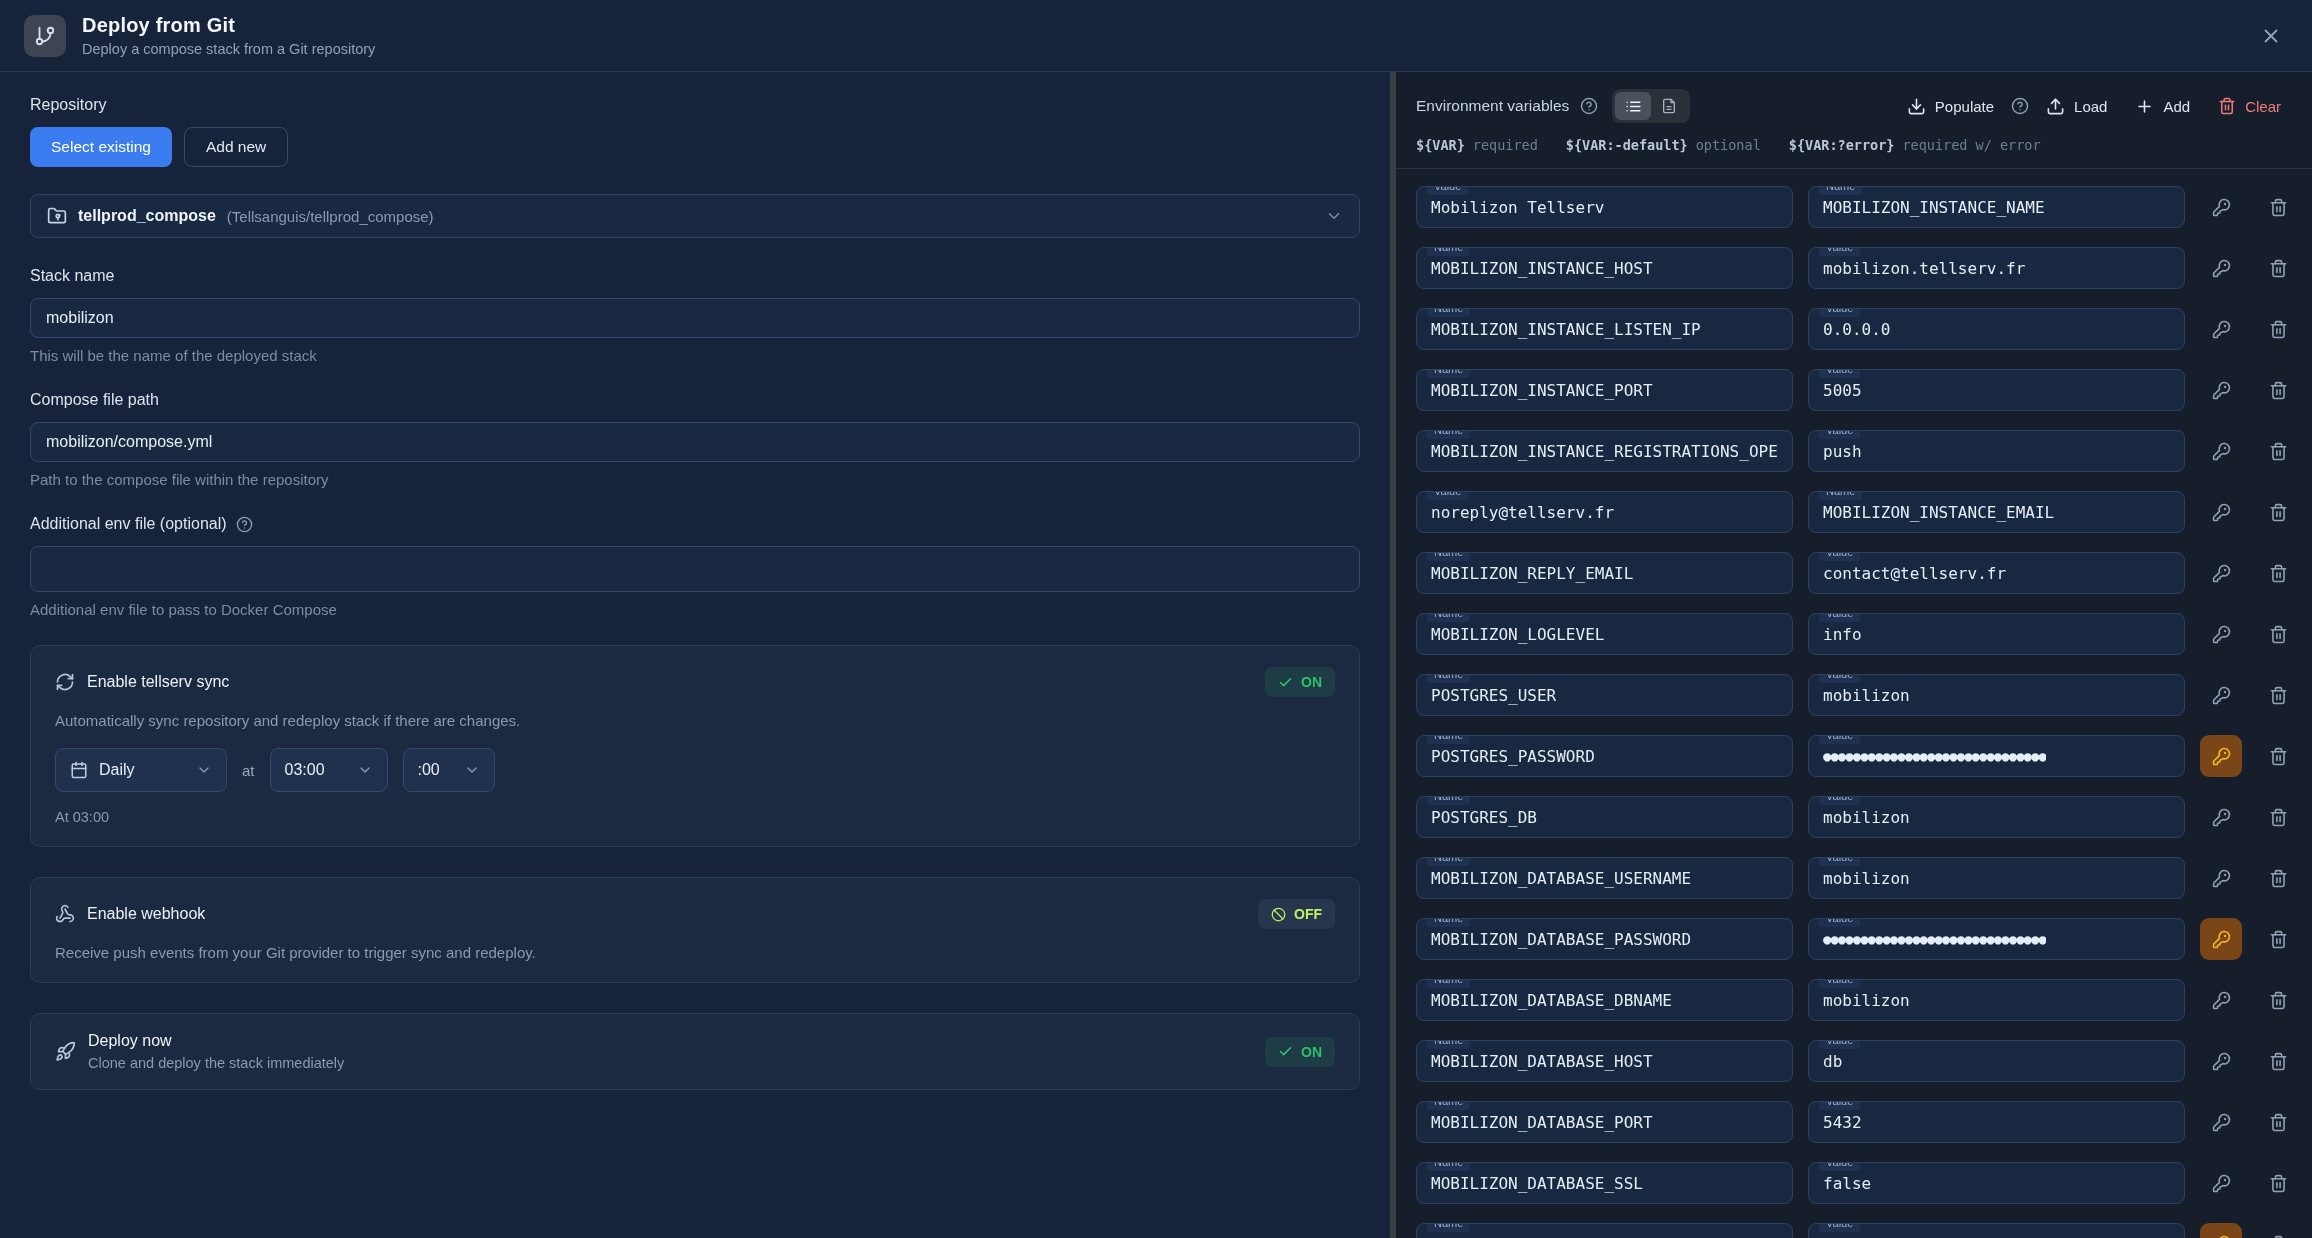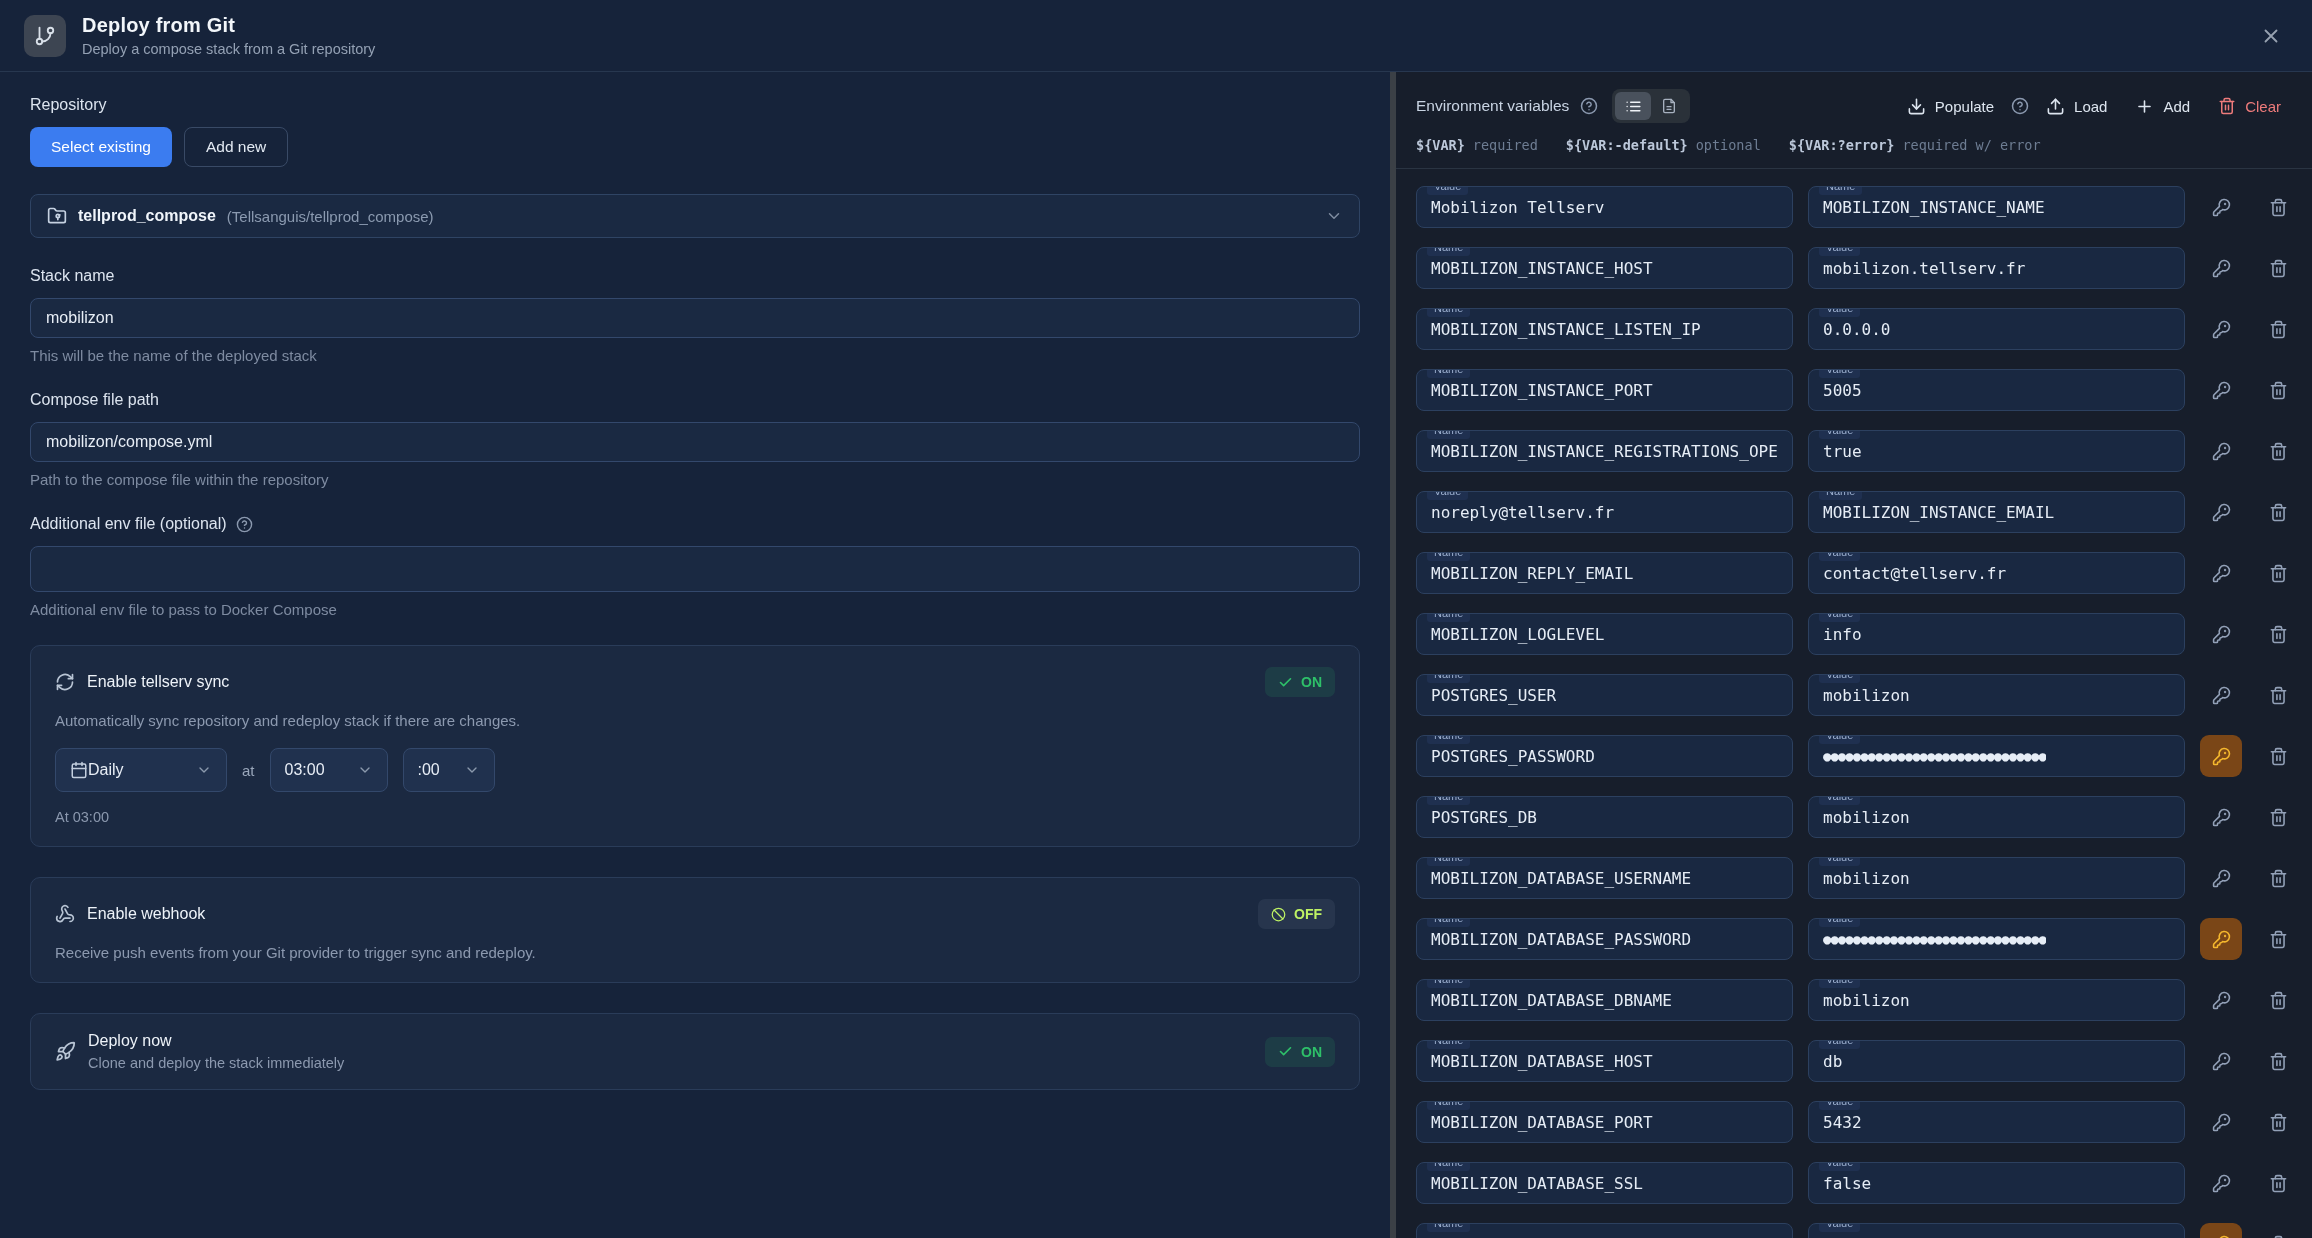--- a/index.html
+++ b/index.html
@@ -44,21 +44,21 @@
 
   .card{background:var(--card-bg);border:1px solid var(--card-border);border-radius:10px;padding:21px 24px;margin-top:30px;}
   .card-top{display:flex;align-items:center;gap:12px;}
   .card-title{font-size:16px;color:#eef3f9;font-weight:500;}
   .card-icon{color:#b8c4d4;}
   .card-desc{font-size:15px;color:#8c99af;margin-top:15px;}
   .badge{margin-left:auto;display:inline-flex;align-items:center;gap:8px;padding:7px 13px;border-radius:7px;font-size:14px;font-weight:700;}
   .badge.on{color:var(--green);background:rgba(46,192,105,.13);}
   .badge.off{color:#bef264;background:rgba(151,164,184,.10);font-weight:700;}
   .sched-ctl{display:flex;align-items:center;gap:15px;margin-top:19px;}
-  .sel{height:44px;background:#20314e;border:1px solid #33486b;border-radius:8px;display:flex;align-items:center;padding:0 14px;font-size:16px;color:#e8eef6;cursor:pointer;}
+  .sel{height:44px;background:#20314e;border:1px solid #33486b;border-radius:8px;display:flex;align-items:center;gap:11px;padding:0 14px;font-size:16px;color:#e8eef6;cursor:pointer;}
   .sel .chev{color:#8b99ad;margin-left:auto;}
   .sel.freq{width:172px;}
   .sel.hour{width:118px;}
   .sel.min{width:92px;}
   .at-txt{font-size:15px;color:#9aa7bb;}
   .summary{font-size:14.5px;color:#8b98ae;margin-top:17px;}
   .dn-texts{display:flex;flex-direction:column;gap:5px;}
   .dn-sub{font-size:14.5px;color:#8c99af;}
 
   
@@ -432,21 +432,21 @@
           </button>
         </div>
 
         <div class="row">
           <div class="fld">
             <span class="chip">Name</span>
             <span class="fld-text">MOBILIZON_INSTANCE_REGISTRATIONS_OPEN</span>
           </div>
           <div class="fld">
             <span class="chip">Value</span>
-            <span class="fld-text">true</span>
+            <span class="fld-text">push</span>
           </div>
           <button class="iconbtn key">
             <svg width="19" height="19" viewBox="0 0 24 24" fill="none" stroke="currentColor" stroke-width="2" stroke-linecap="round" stroke-linejoin="round">
                 <path d="M2.586 17.414A2 2 0 0 0 2 18.828V21a1 1 0 0 0 1 1h3a1 1 0 0 0 1-1v-1a1 1 0 0 1 1-1h1a1 1 0 0 0 1-1v-1a1 1 0 0 1 1-1h.172a2 2 0 0 0 1.414-.586l.814-.814a6.5 6.5 0 1 0-4-4z"></path>
                 <circle cx="16.5" cy="7.5" r=".5" fill="currentColor"></circle>
               </svg>
           </button>
           <button class="iconbtn">
             <svg width="19" height="19" viewBox="0 0 24 24" fill="none" stroke="currentColor" stroke-width="2" stroke-linecap="round" stroke-linejoin="round">
                 <path d="M3 6h18"></path>

